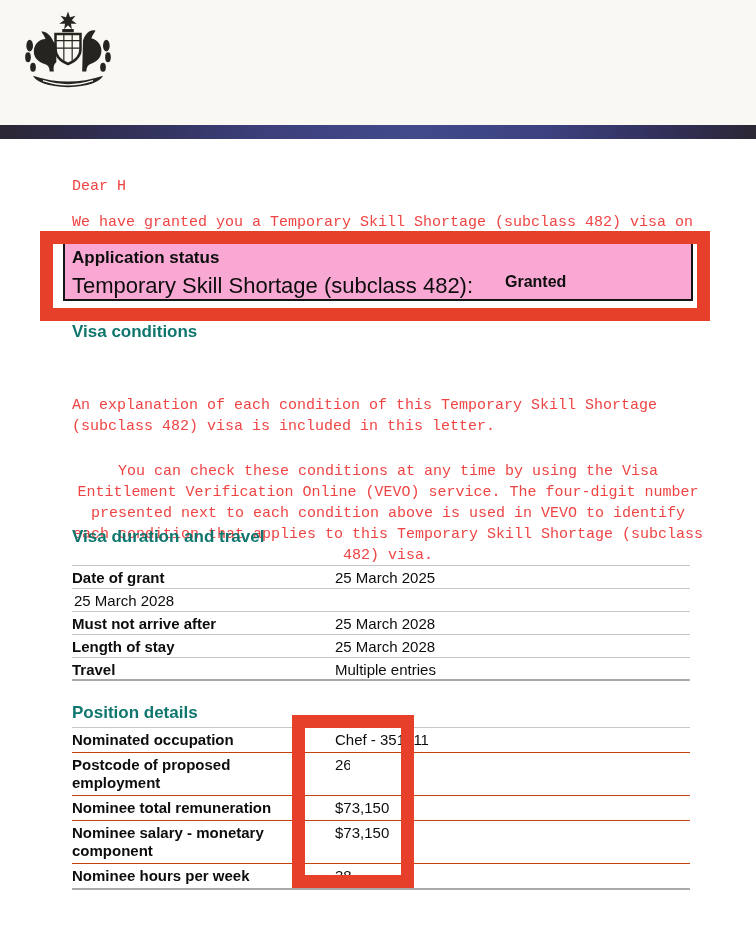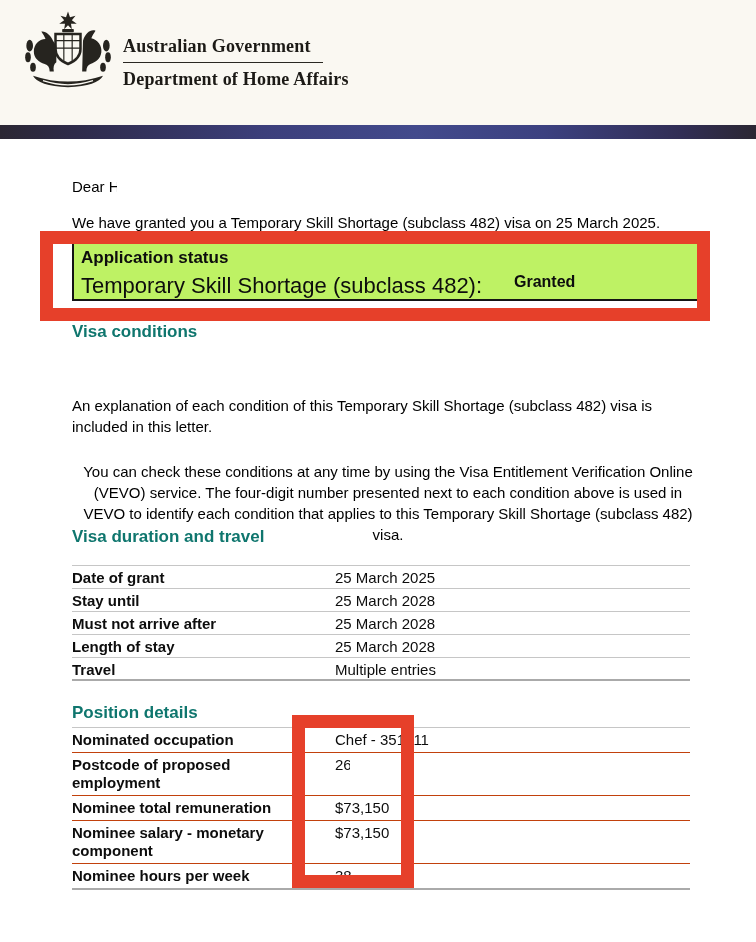--- a/index.html
+++ b/index.html
@@ -13,34 +13,34 @@
   .crest svg { width:100%; height:100%; fill:#26241f; }
   .hdr-text { position:absolute; left:123px; top:36px; font-family:"Liberation Serif", serif; font-weight:bold; color:#1c1a16; }
   .hdr-line1 { font-size:18px; letter-spacing:.2px; }
   .hdr-rule { width:200px; height:0; border-top:1.5px solid #2a2822; margin:5px 0 6px 0; }
   .hdr-line2 { font-size:18px; letter-spacing:.2px; }
   .grad-bar {
     position:absolute; left:0; top:125px; width:756px; height:14px;
     background:linear-gradient(90deg,#2b2733 0%,#2e2b4a 10%,#3c3f7b 35%,#424a8c 55%,#3c4180 72%,#312e55 90%,#2b2733 100%);
   }
   
-  .txt { position:absolute; font-size:15px; line-height:21px; color:#000000; }
+  .txt { position:absolute; font-size:15px; line-height:21px; color:#ef4444;font-family:Liberation Mono, monospace; }
   .greeting { left:72px; top:176px; }
   .intro { left:72px; top:212px; width:640px; }
   .clip { display:inline-block; overflow:hidden; vertical-align:bottom; white-space:nowrap; }
   .clip-greet { width:8px; }
   .clip-cell { width:7px; }
   
   .annot { position:absolute; border:13px solid var(--annotation-red,#e6402a); box-sizing:border-box; z-index:6; background:transparent; }
   .annot-status { left:40px; top:231px; width:670px; height:90px; }
   .annot-position { left:292px; top:715px; width:122px; height:173px; }
   
   .status-box {
-    position:absolute; left:72px; top:242px; width:630px; height:59px;
-    border:2px solid #141414; box-sizing:border-box; background:#bef264; z-index:4;
+    position:absolute; left:63px; top:242px; width:630px; height:59px;
+    border:2px solid #141414; box-sizing:border-box; background:#f9a8d4; z-index:4;
   }
   .status-title { position:absolute; left:7px; top:4px; font-size:17px; font-weight:bold; }
   .status-row-label { position:absolute; left:7px; top:29px; font-size:22px; }
   .status-row-value { position:absolute; left:440px; top:29px; font-size:16px; font-weight:bold; }
   
   .sect { position:absolute; left:72px; font-size:17px; font-weight:bold; color:#0f766e; }
   .h-conditions { top:322px; }
   .h-duration { top:516px;margin-top:11px; }
   .h-position { top:703px; }
   
@@ -86,25 +86,20 @@
       <ellipse cx="12" cy="56" rx="3.4" ry="6"></ellipse>
       <ellipse cx="108" cy="56" rx="3.4" ry="6"></ellipse>
       <ellipse cx="18" cy="68" rx="3.4" ry="5.4"></ellipse>
       <ellipse cx="102" cy="68" rx="3.4" ry="5.4"></ellipse>
 
       <path d="M18 78 Q60 92 102 78 Q96 90 60 92 Q24 90 18 78 Z"></path>
       <path d="M30 84 Q60 94 90 84" fill="none" stroke="#faf8f2" stroke-width="1.6"></path>
     </svg>
   </div>
 
-  <div class="hdr-text">
-    <div class="hdr-line1">Australian Government</div>
-    <div class="hdr-rule"></div>
-    <div class="hdr-line2">Department of Home Affairs</div>
-  </div>
 
   <div class="grad-bar"></div>
 
   <div class="txt greeting"><span>Dear </span><span class="clip clip-greet">H</span></div>
 
   <div class="txt intro">We have granted you a Temporary Skill Shortage (subclass 482) visa on 25 March 2025.</div>
 
   <div class="annot annot-status"></div>
   <div class="status-box">
     <div class="status-title">Application status</div>
@@ -120,21 +115,20 @@
   <div class="txt para-explain">An explanation of each condition of this Temporary Skill Shortage (subclass 482) visa is included in this letter.</div>
   <div class="txt para-vevo">You can check these conditions at any time by using the Visa Entitlement Verification Online (VEVO) service. The four-digit number presented next to each condition above is used in VEVO to identify each condition that applies to this Temporary Skill Shortage (subclass 482) visa.</div>
 
   <div class="sect h-duration">Visa duration and travel</div>
   <div class="dtable t-duration">
       <div class="trow">
       <div class="tlabel">Date of grant</div>
       <div class="tvalue"><span>25 March 2025</span><span class="clip clip-cell"></span></div>
     </div>
       <div class="trow">
-      <div class="tlabel">Stay until</div>
       <div class="tvalue"><span>25 March 2028</span><span class="clip clip-cell"></span></div>
     </div>
       <div class="trow">
       <div class="tlabel">Must not arrive after</div>
       <div class="tvalue"><span>25 March 2028</span><span class="clip clip-cell"></span></div>
     </div>
       <div class="trow">
       <div class="tlabel">Length of stay</div>
       <div class="tvalue"><span>25 March 2028</span><span class="clip clip-cell"></span></div>
     </div>

